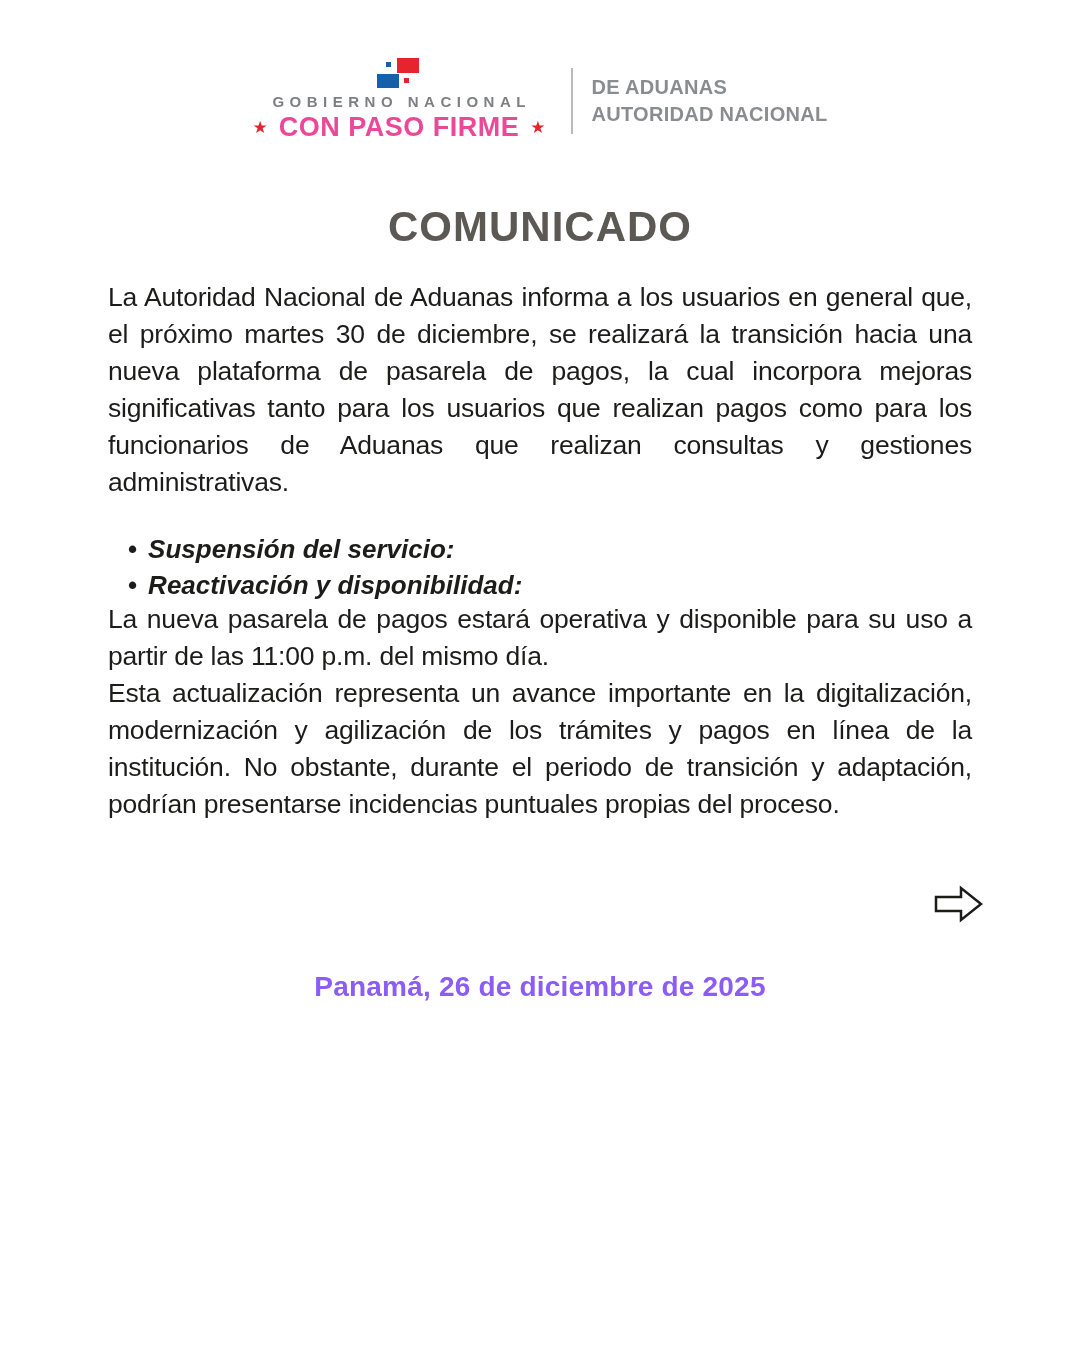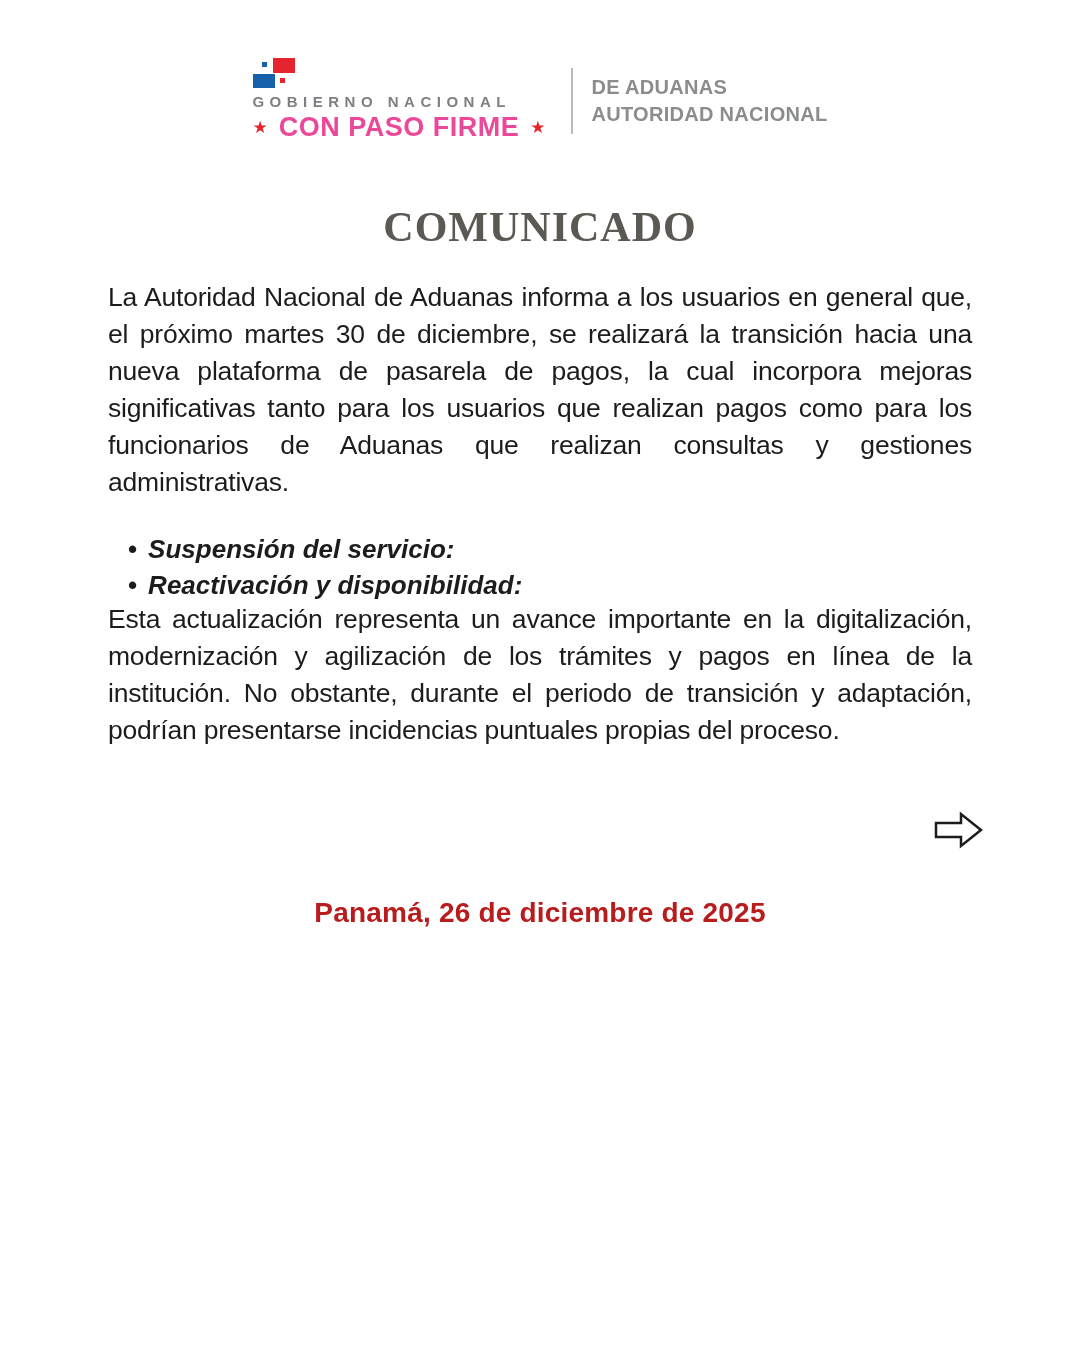--- a/index.html
+++ b/index.html
@@ -16,21 +16,21 @@
   
   .header {
     display: flex;
     justify-content: center;
     align-items: center;
     padding-top: 58px;
   }
   .gov-logo {
     display: flex;
     flex-direction: column;
-    align-items: flex-start;
+    align-items: center;
   }
   .flag {
     position: relative;
     width: 46px;
     height: 32px;
     margin-bottom: 3px;
   }
   .flag .q-red-rect  { position: absolute; left: 21px; top: 0;    width: 22px; height: 15px; }
   .flag .q-blue-rect { position: absolute; left: 1px;  top: 16px; width: 22px; height: 14px; }
   .flag .q-blue-dot  { position: absolute; left: 10px; top: 4px;  width: 5px;  height: 5px; }
@@ -72,21 +72,20 @@
     letter-spacing: 0.3px;
   }
 
   
   .title {
     margin-top: 60px;
     text-align: center;
     font-size: 42px;
     font-weight: bold;
     letter-spacing: 1px;
-    font-family: Liberation Serif, serif;
   }
 
   
   .content {
     width: 864px;
     margin: 0 auto;
     font-size: 26.5px;
     line-height: 37px;
     text-align: justify;
     letter-spacing: -0.2px;
@@ -122,21 +121,21 @@
     text-align: right;
   }
   .arrow-row svg { display: inline-block; margin-right: -12px; }
 
   
   .footer-date {
     margin-top: 44px;
     text-align: center;
     font-size: 28px;
     font-weight: bold;
-    color: #b91c1c;
+    color: #8b5cf6;
     letter-spacing: 0.2px;
   }
 </style>
 </head>
 <body>
 
 <div class="header">
   <div class="gov-logo">
     <div class="flag">
       <div class="q-red-rect" style="background:#e5242e"></div>
@@ -167,20 +166,21 @@
 
   <div class="bullet-line bullet-1">
     <span class="bullet-dot">•</span>
     <span class="bullet-label">Suspensión del servicio:</span>
   </div>
 
   <div class="bullet-line bullet-2">
     <span class="bullet-dot">•</span>
     <span class="bullet-label">Reactivación y disponibilidad:</span>
   </div>
+  <p class="bullet-text">La nueva pasarela de pagos estará operativa y disponible para su uso a partir de las 11:00 p.m. del mismo día.</p>
 
   <p class="p-closing">Esta actualización representa un avance importante en la digitalización, modernización y agilización de los trámites y pagos en línea de la institución. No obstante, durante el periodo de transición y adaptación, podrían presentarse incidencias puntuales propias del proceso.</p>
 
 </div>
 
 <div class="arrow-row">
   <svg width="50" height="38" viewBox="0 0 50 38">
     <polygon points="2,12 27,12 27,3 47,19 27,35 27,26 2,26" fill="#ffffff" stroke="#1c1c1b" stroke-width="2.5" stroke-linejoin="miter"></polygon>
   </svg>
 </div>

